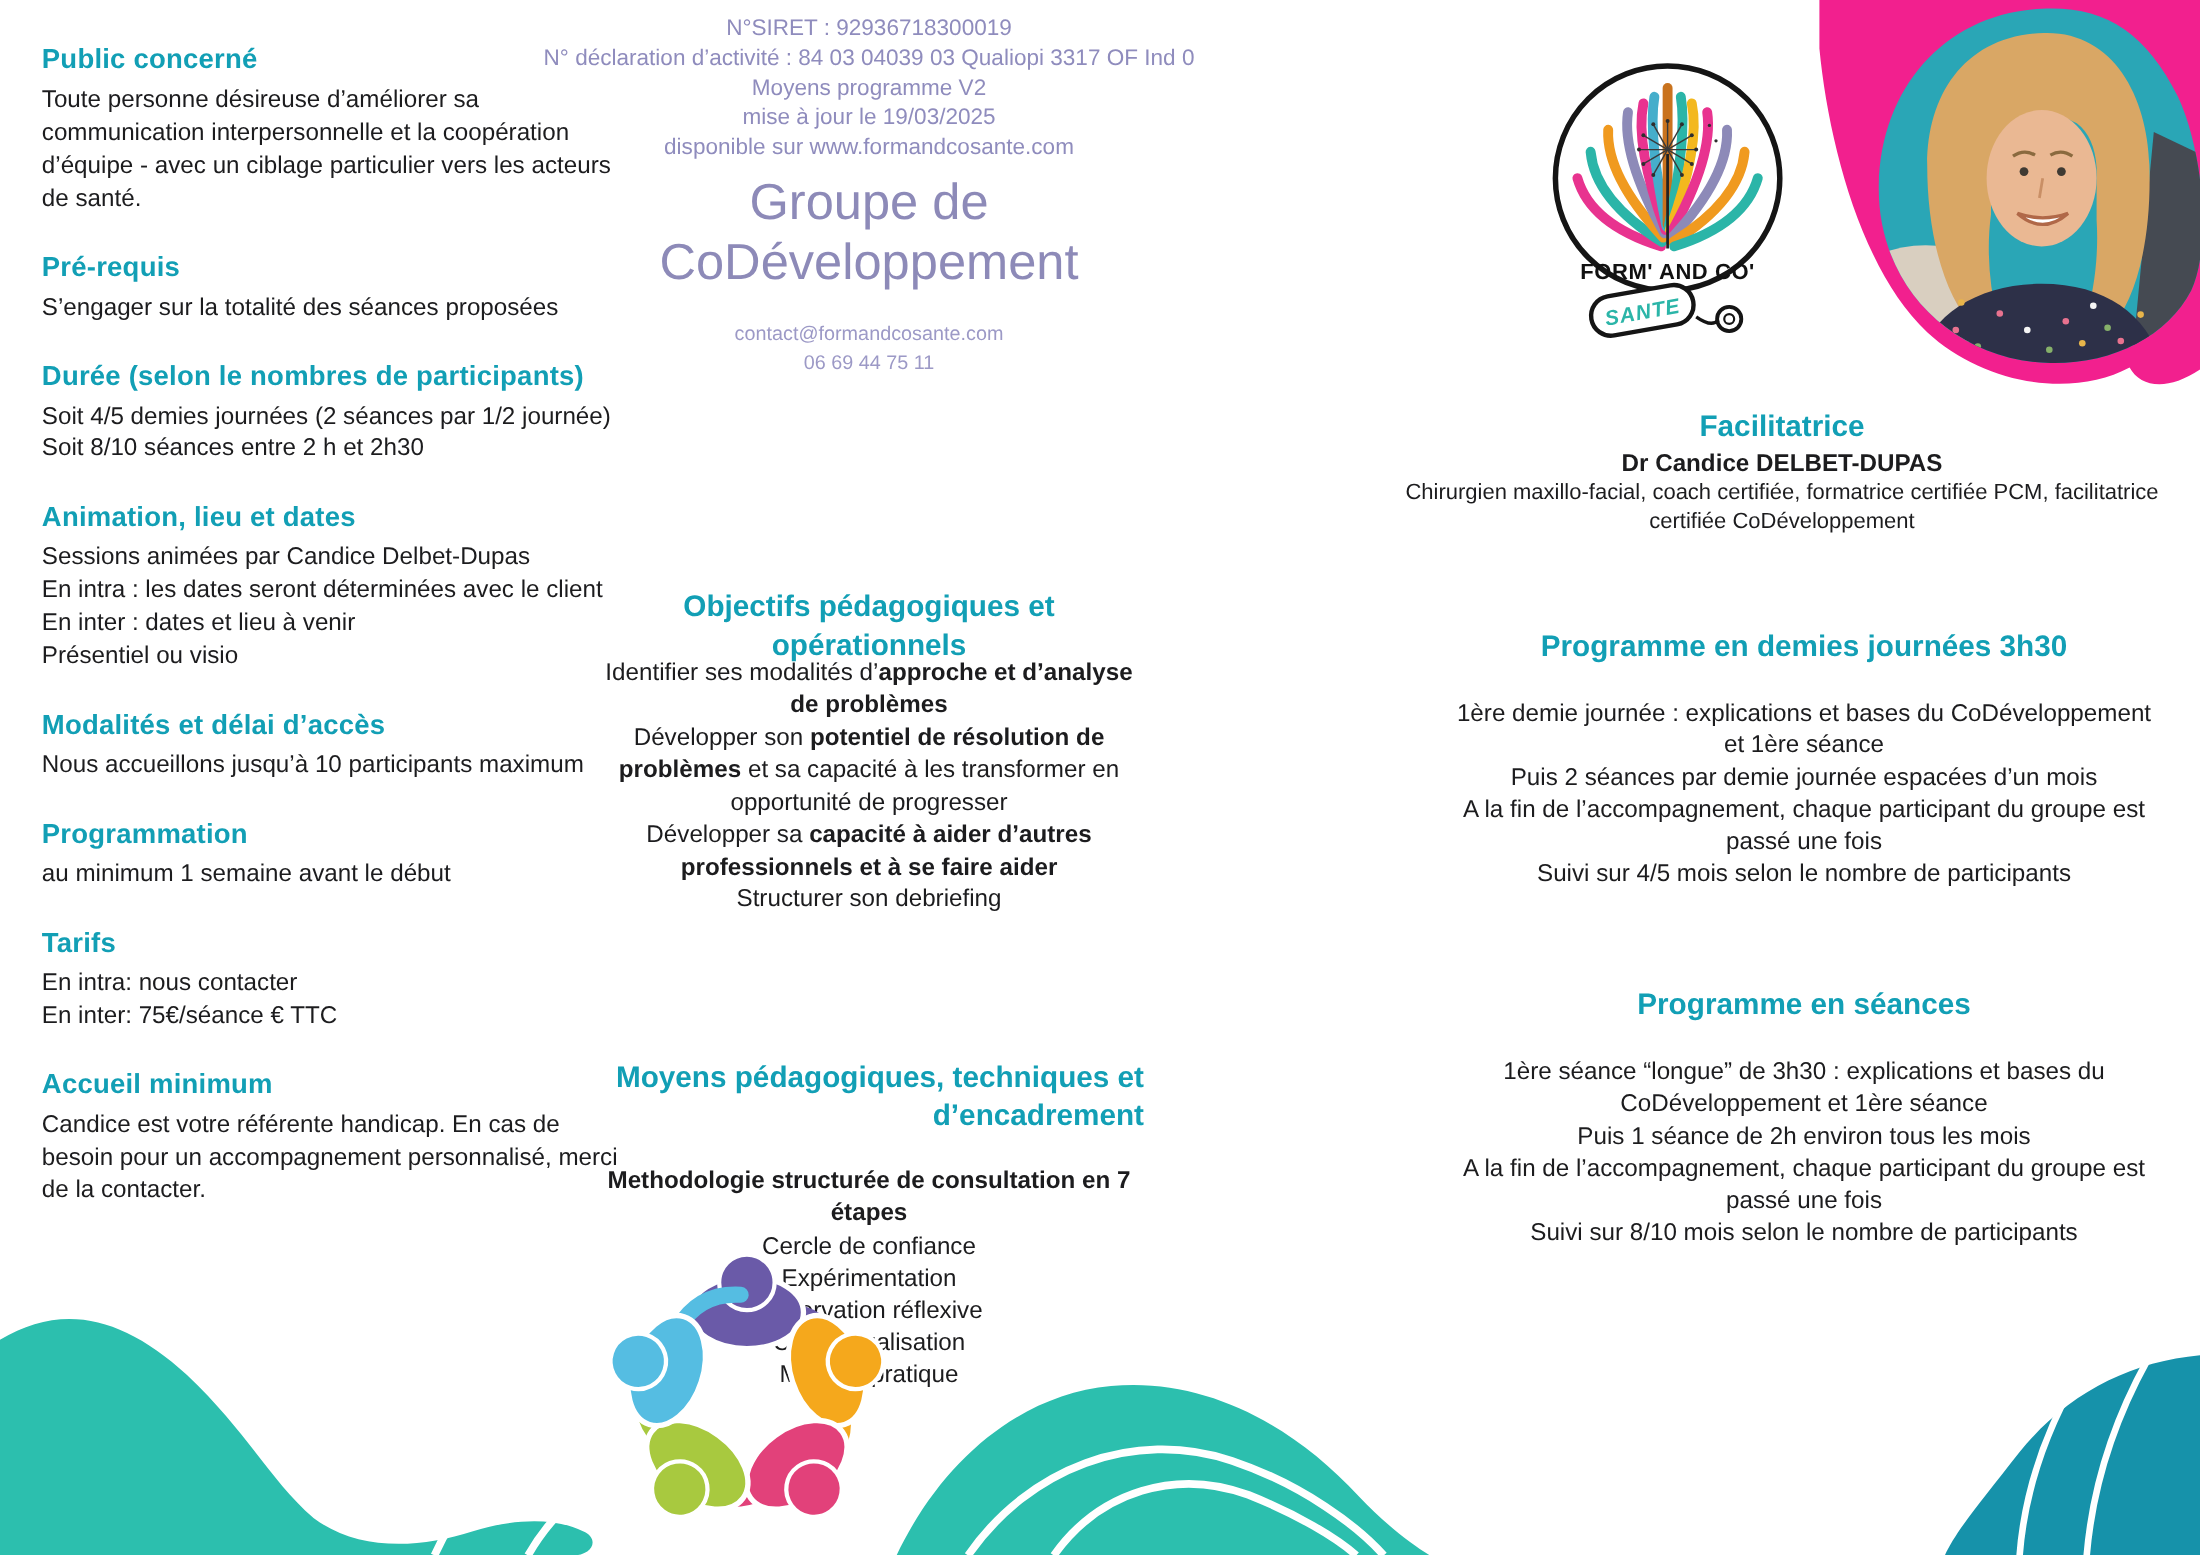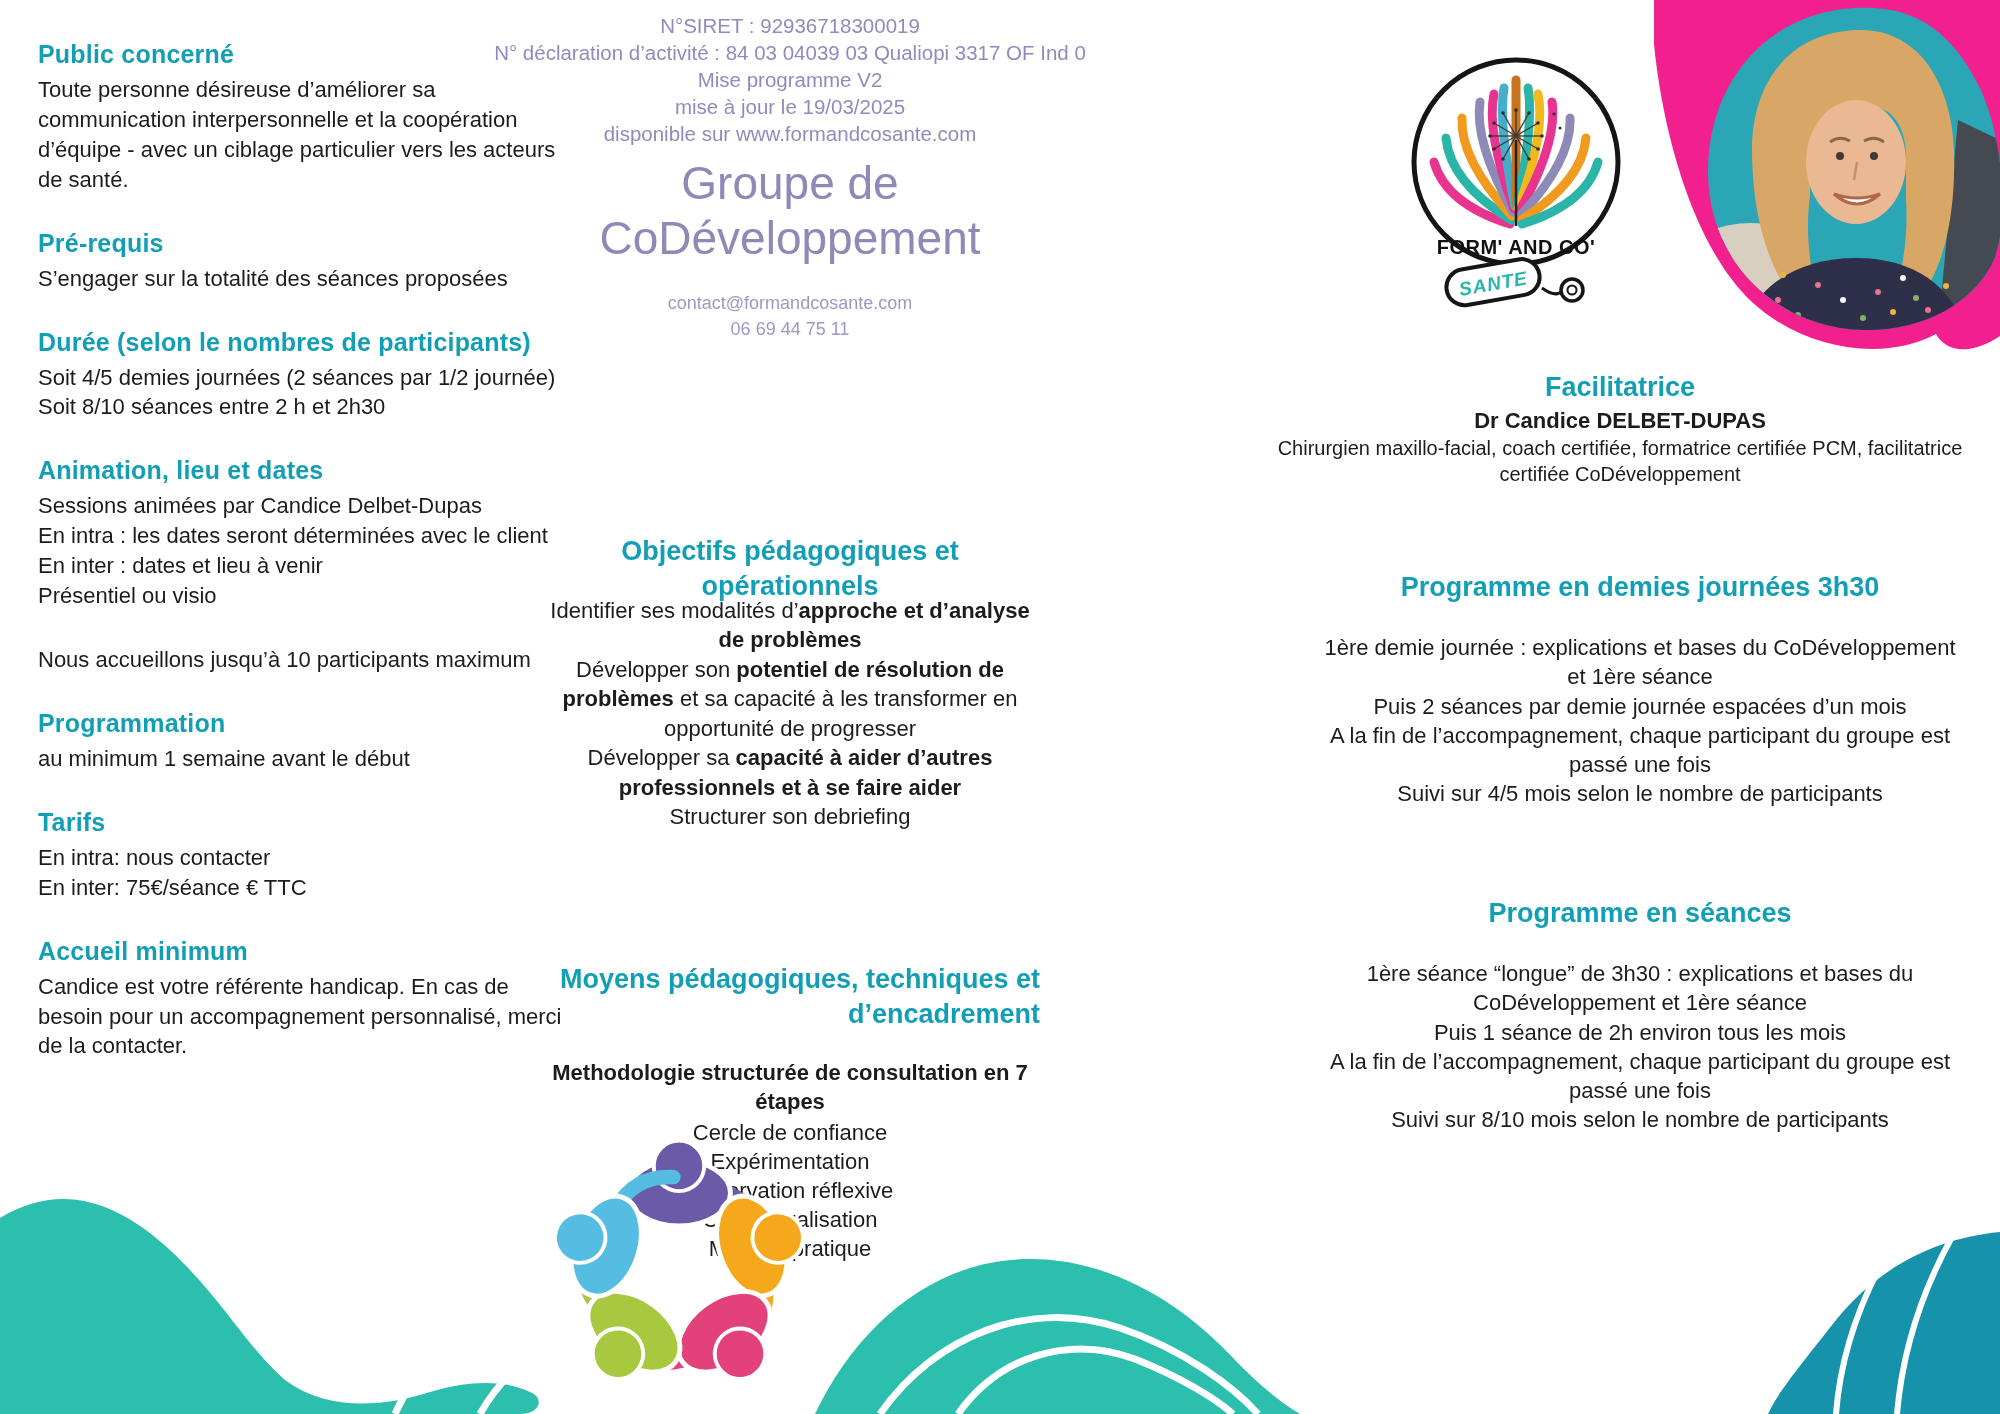--- a/index.html
+++ b/index.html
@@ -46,21 +46,21 @@
   .svg-abs { position:absolute; pointer-events:none; }
 </style>
 </head>
 <body>
 
 <div class="page">
 
   <div class="header-info">
     <div>N°SIRET : 92936718300019</div>
     <div>N° déclaration d’activité : 84 03 04039 03 Qualiopi 3317 OF Ind 0</div>
-    <div>Mise programme V2</div>
+    <div>Moyens programme V2</div>
     <div>mise à jour le 19/03/2025</div>
     <div>disponible sur www.formandcosante.com</div>
   </div>
 
   <div class="left-col">
     <div class="section">
       <h2>Public concerné</h2>
       <div class="line">Toute personne désireuse d’améliorer sa</div>
       <div class="line">communication interpersonnelle et la coopération</div>
       <div class="line">d’équipe - avec un ciblage particulier vers les acteurs</div>
@@ -76,20 +76,21 @@
       <div class="line">Soit 8/10 séances entre 2 h et 2h30</div>
     </div>
     <div class="section">
       <h2>Animation, lieu et dates</h2>
       <div class="line">Sessions animées par Candice Delbet-Dupas</div>
       <div class="line">En intra : les dates seront déterminées avec le client</div>
       <div class="line">En inter : dates et lieu à venir</div>
       <div class="line">Présentiel ou visio</div>
     </div>
     <div class="section">
+      <h2>Modalités et délai d’accès</h2>
       <div class="line">Nous accueillons jusqu’à 10 participants maximum</div>
     </div>
     <div class="section">
       <h2>Programmation</h2>
       <div class="line">au minimum 1 semaine avant le début</div>
     </div>
     <div class="section">
       <h2>Tarifs</h2>
       <div class="line">En intra: nous contacter</div>
       <div class="line">En inter:  75€/séance € TTC</div>

